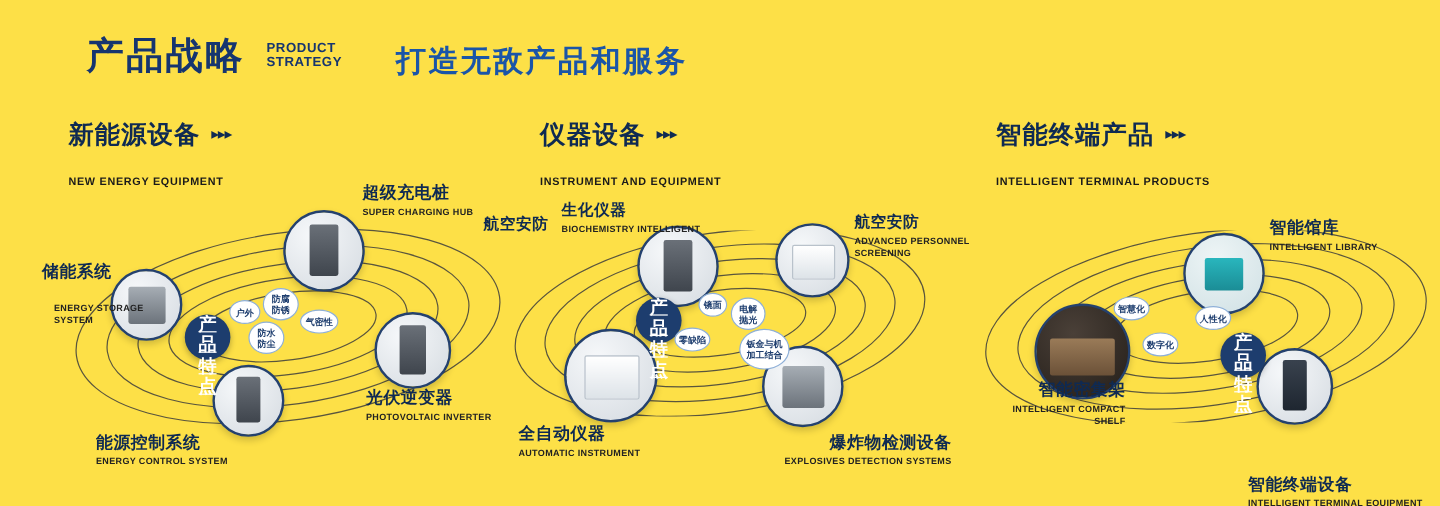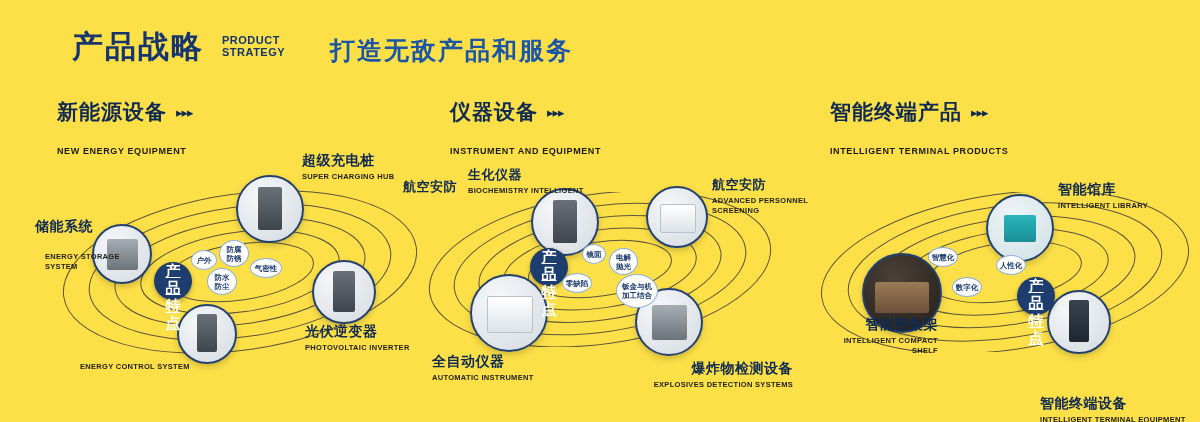--- a/index.html
+++ b/index.html
@@ -109,20 +109,21 @@
   </div>
   <div class="plabel" style="left:302px; top:152px; width:140px;">
     <span class="zh">超级充电桩</span>
     <span class="en">SUPER CHARGING HUB</span>
   </div>
   <div class="plabel" style="left:305px; top:323px; width:140px;">
     <span class="zh">光伏逆变器</span>
     <span class="en">PHOTOVOLTAIC INVERTER</span>
   </div>
   <div class="plabel t-c" style="left:80px; top:360px; width:130px;">
+    <span class="zh">能源控制系统</span>
     <span class="en">ENERGY CONTROL SYSTEM</span>
   </div>
 
   <div class="core" style="left:154px; top:262px; width:38px; height:38px;">
     <span>产品特点</span>
   </div>
   <div class="bubble" style="left:191px; top:250px; width:26px; height:20px;">
     <span>户外</span>
   </div>
   <div class="bubble w18" style="left:219px; top:240px; width:30px; height:27px;">

